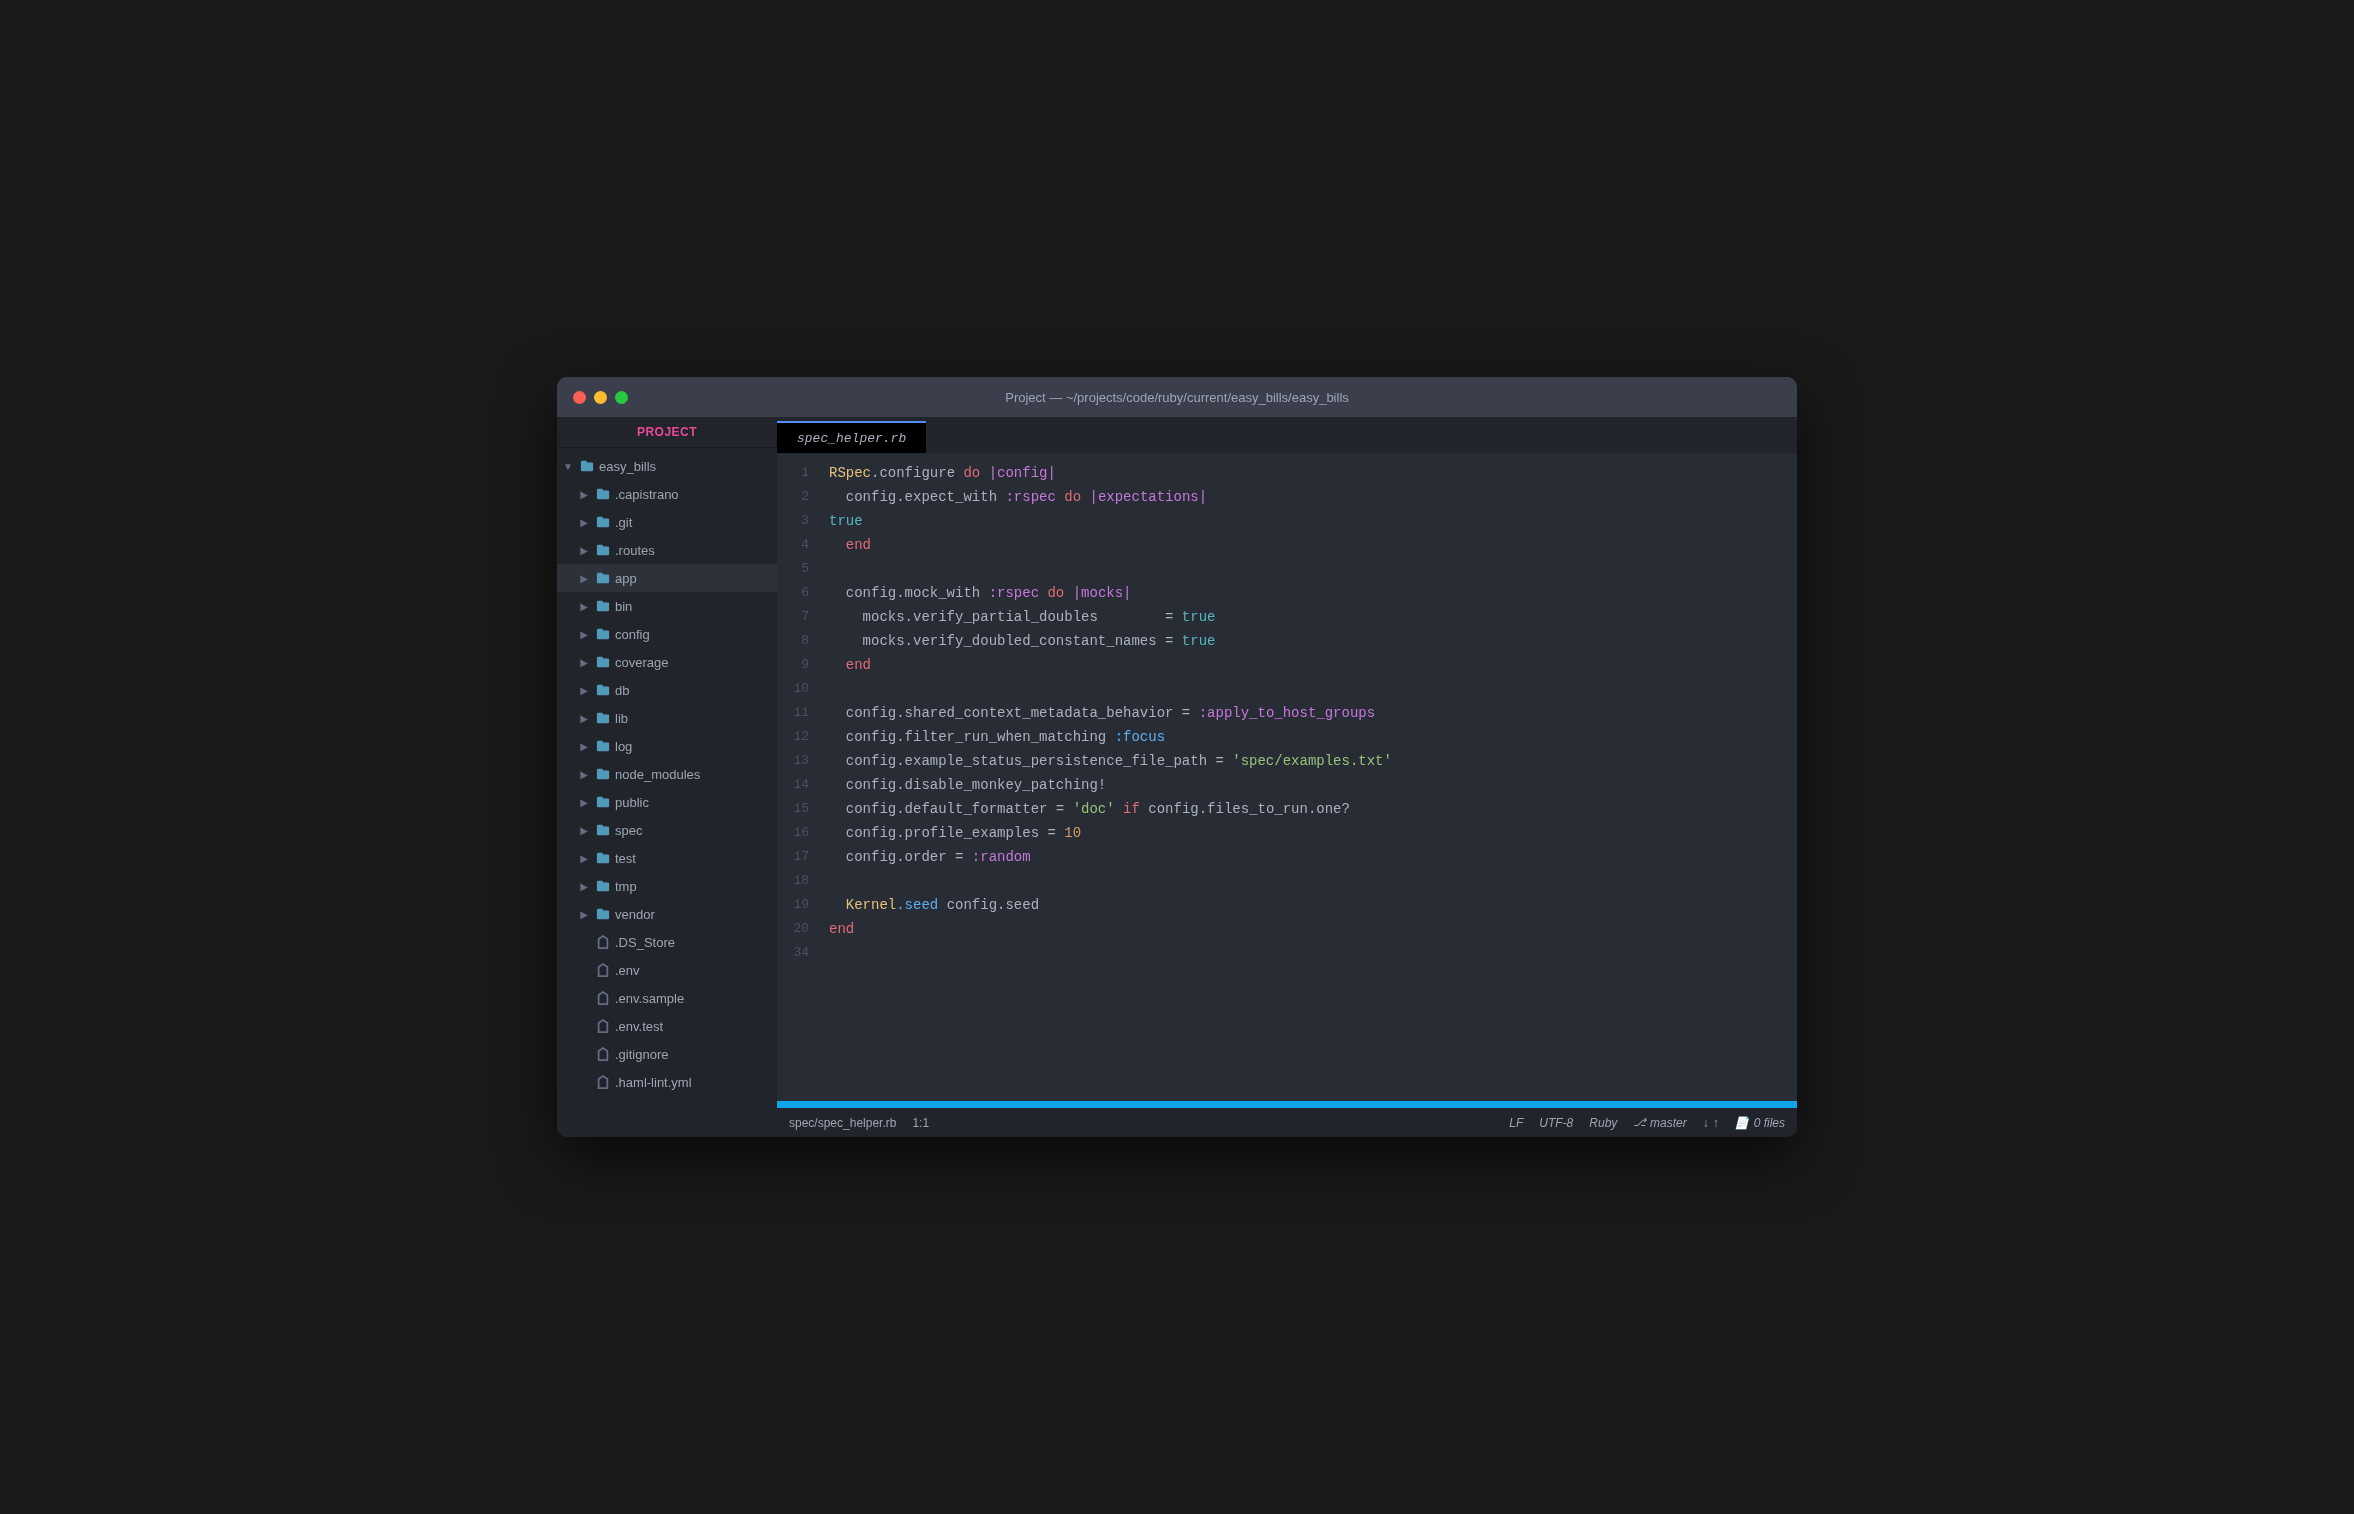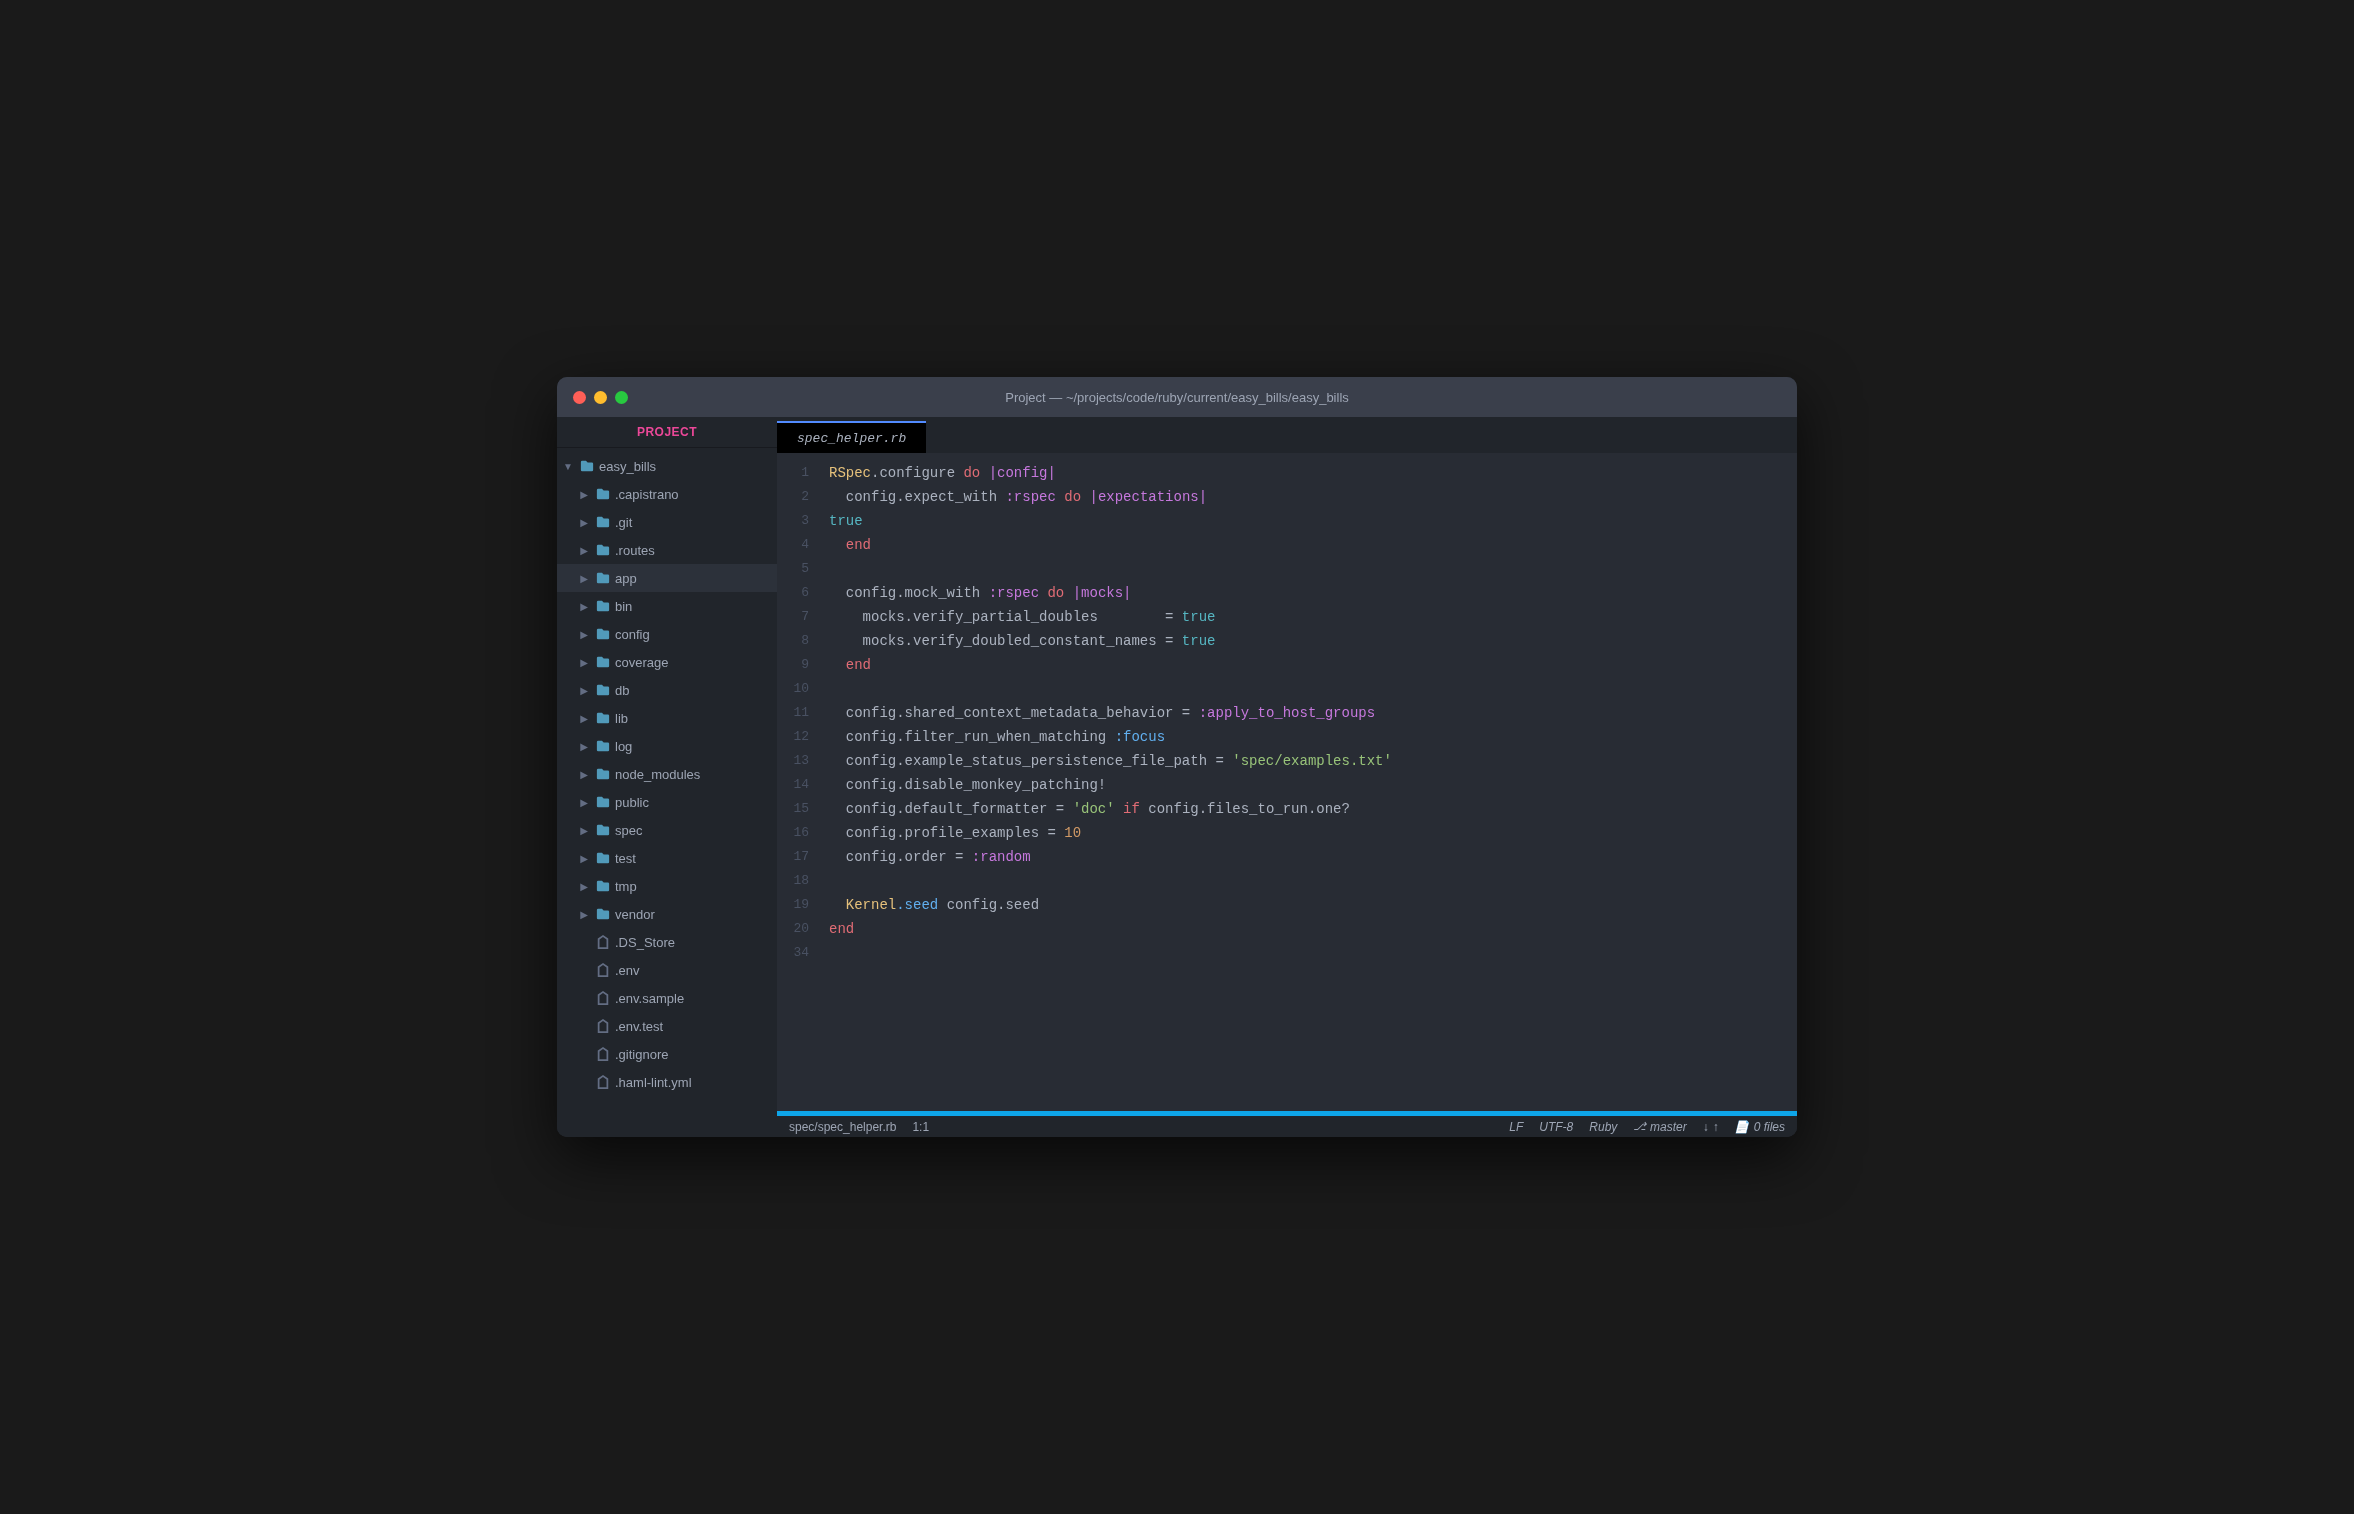--- a/index.html
+++ b/index.html
@@ -173,29 +173,29 @@
     .kw-red { color: #e06c75; }       
     .kw-orange { color: #d19a66; }    
     .kw-yellow { color: #e5c07b; }    
     .kw-green { color: #98c379; }     
     .kw-blue { color: #61afef; }      
     .kw-purple { color: #c678dd; }    
     .kw-cyan { color: #56b6c2; }      
     .kw-white { color: #abb2bf; }
     
     .status-bar {
-      height: 26px;
+      height: 36px;
       background: #21252b;
       display: flex;
       align-items: center;
       padding: 0 12px;
       font-size: 12px;
       color: #9da5b4;
       flex-shrink: 0;
-      border-top: 5px solid #0ea5e9;
+      border-top: 7px solid #0ea5e9;
       font-family: -apple-system, BlinkMacSystemFont, sans-serif;
     }
     .status-left { display: flex; gap: 16px; align-items: center; }
     .status-right { margin-left: auto; display: flex; gap: 16px; align-items: center; font-style: italic; }
     .status-item { display: flex; align-items: center; gap: 4px; }
   </style>
 </head>
 <body>
 
 <div class="window">

